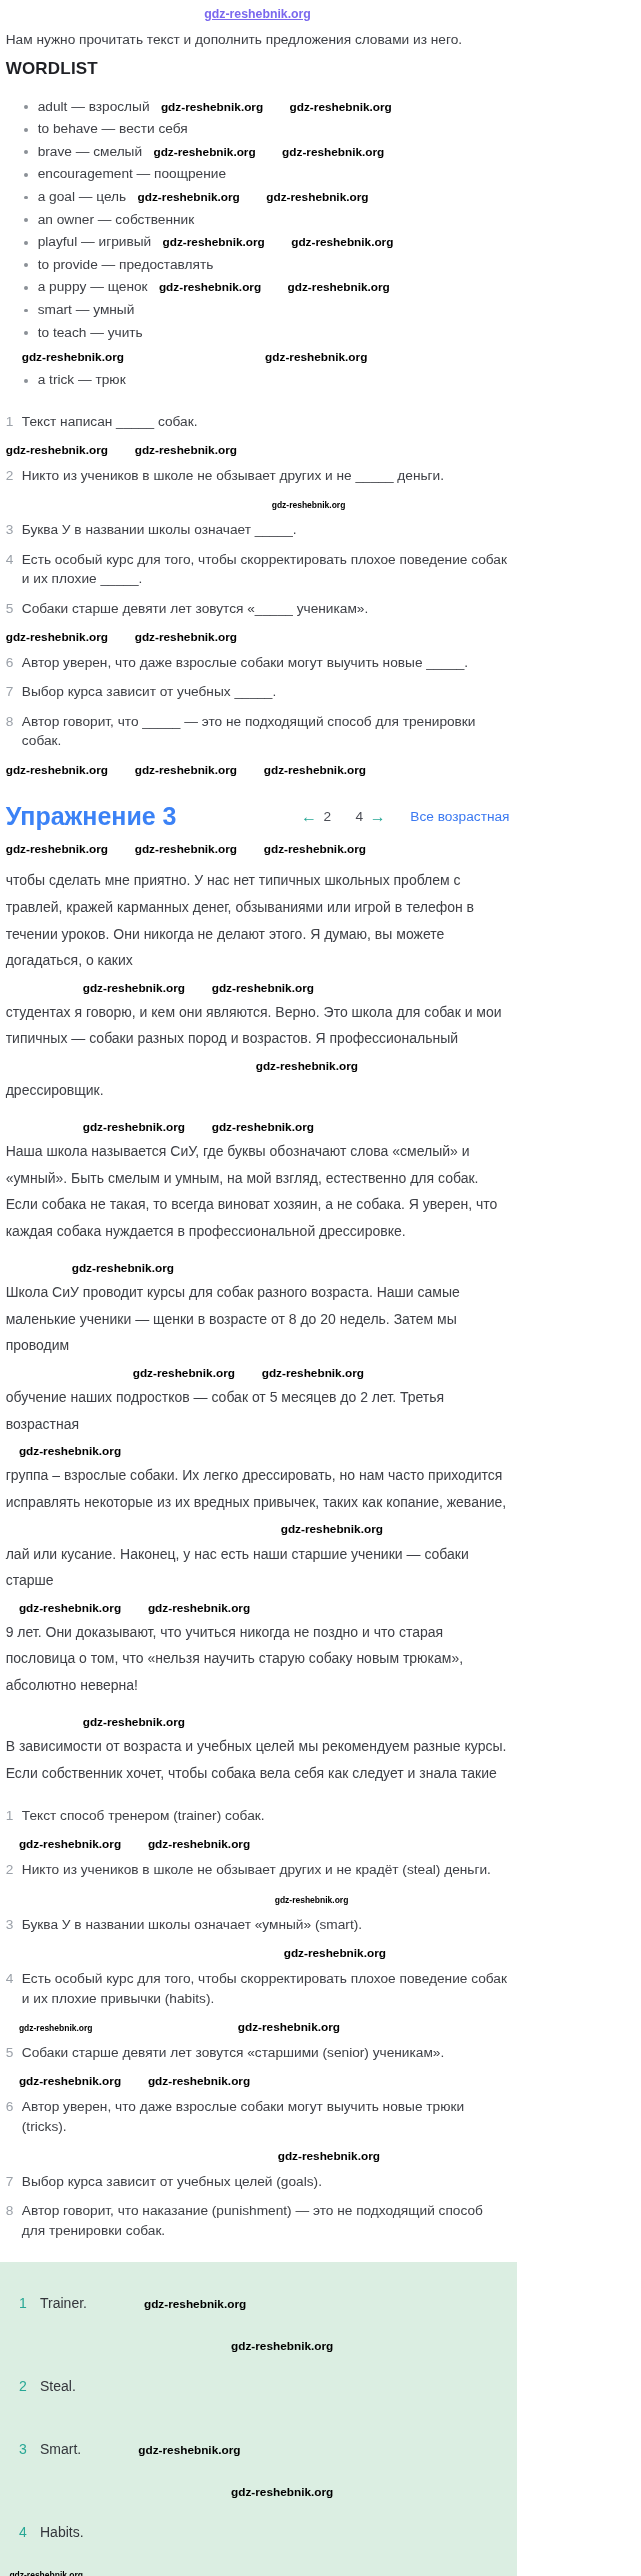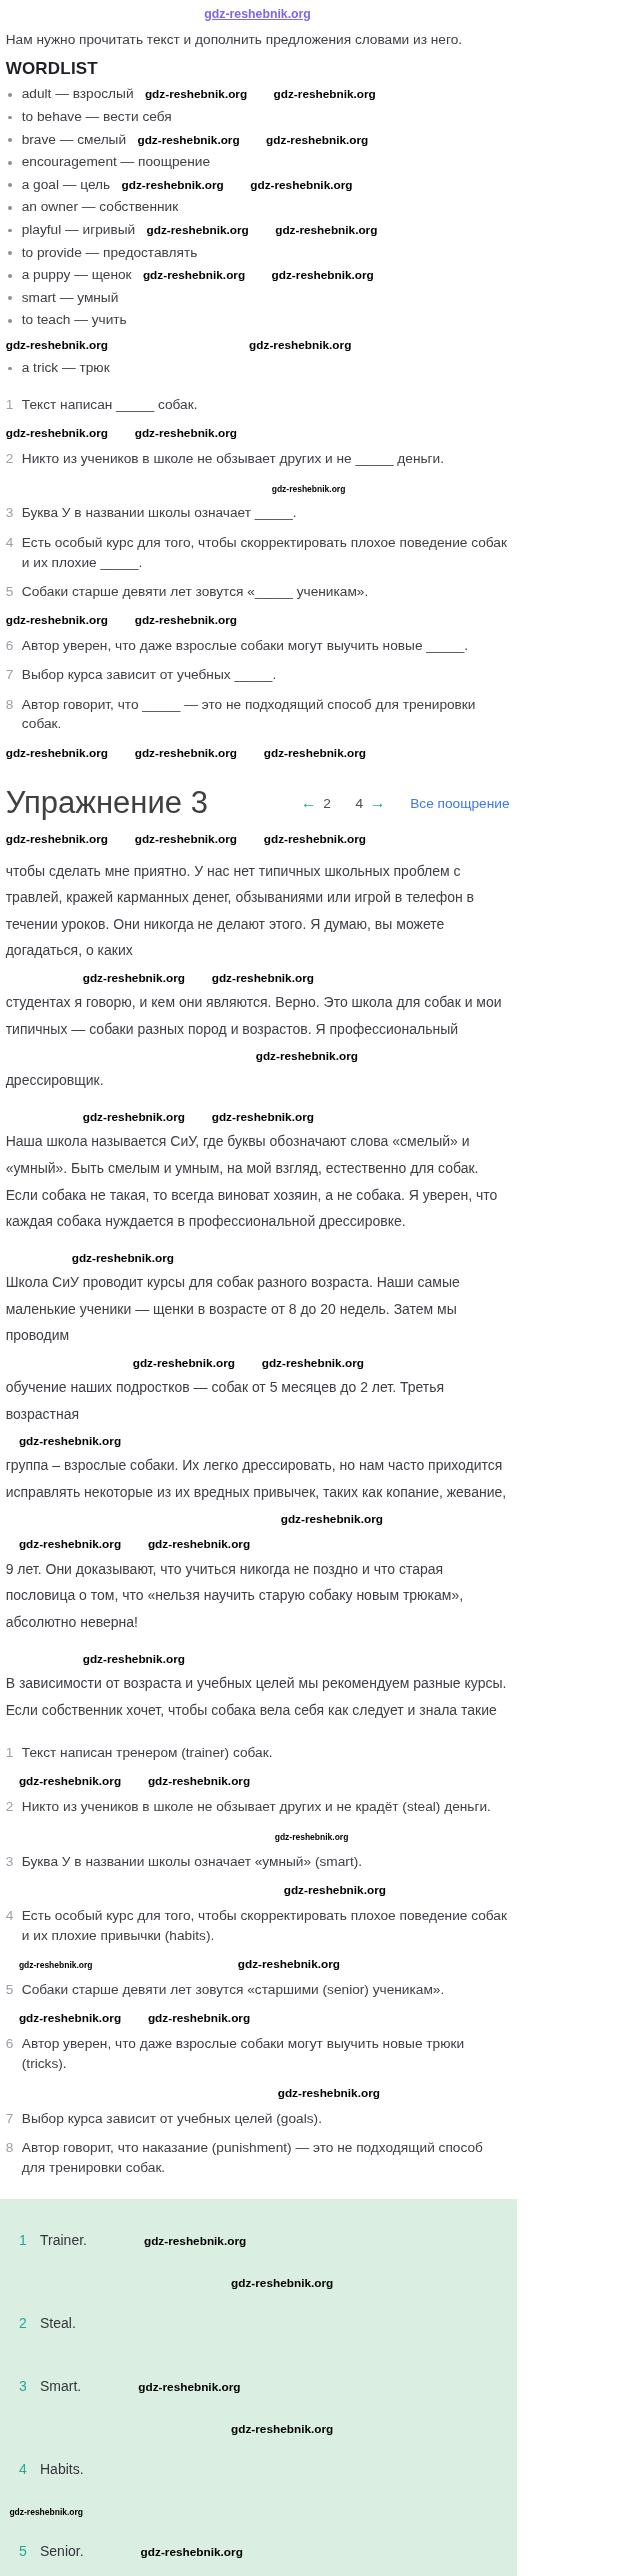--- a/index.html
+++ b/index.html
@@ -11,42 +11,42 @@
     color: #3e4046;
   }
   .page { width: 517px; padding: 1.9px 7.5px 0 5.7px; position: relative; }
 
   .top-wrap { text-align: center; padding: 1.9px 0 3.8px; }
   .top-link { color: #7a68ee; font-size: 12.3px; font-weight: 700; text-decoration: underline; cursor: pointer; }
 
   .intro { font-size: 13.7px; margin: 5.7px 0 9.4px; line-height: 1.4; }
 
   .wl-title { font-size: 17px; font-weight: 700; color: #1f2025; margin: 9.4px 0 3.8px; letter-spacing: 0.2px; }
-  ul.wordlist { list-style: none; margin: 0; padding: 0; }
+  ul.wordlist { list-style: none; margin: 16px; padding: 0; }
   .wl-item { position: relative; padding: 3.8px 0 3.8px 16px; font-size: 13.7px; }
   .wl-item::before {
     content: ""; position: absolute; left: 2.8px; top: 10.4px;
     width: 3.8px; height: 3.8px; border-radius: 50%; background: #8b9097;
   }
 
   .wm { font-weight: 700; color: #000; font-size: 11.8px; white-space: nowrap; }
   .wm-a { margin-left: 7.5px; }
   .wm-b { margin-left: 22.6px; }
   .wm-far { margin-left: 137px; }
   .wm-sm { font-size: 8.5px; }
   .wm-row { padding: 2.8px 0; line-height: 1.3; }
   li.wm-row { list-style: none; }
 
   ol.qlist { list-style: none; margin: 11.3px 0 0; padding: 0; }
   .q-item { display: flex; gap: 8.5px; padding: 4.7px 0; font-size: 13.7px; line-height: 1.45; }
   .q-num { color: #9ba1a9; flex: 0 0 auto; min-width: 7.5px; }
   .q-text { flex: 1; }
 
   .ex-header { display: flex; align-items: center; justify-content: space-between; margin: 21px 0 3.8px; }
-  .ex-title { font-size: 31px; font-weight: 400; color: #404040; margin: 0; }
+  .ex-title { font-size: 25px; font-weight: 700; color: #3b82f6; margin: 0; }
   .ex-nav { display: flex; align-items: center; gap: 24.5px; font-size: 13.7px; }
   .nav-btn { display: flex; align-items: center; gap: 6.6px; color: #4b4d55; cursor: pointer; text-decoration: none; }
   .nav-arrow { color: #27a795; font-size: 16px; font-weight: 700; }
   .nav-num { color: #4b4d55; }
   .nav-all { color: #3b79f1; cursor: pointer; text-decoration: none; }
 
   .passage { margin-top: 7.5px; }
   .ps { font-size: 14px; line-height: 1.9; margin: 0; }
   .pgap { margin-top: 9.4px; }
 
@@ -180,21 +180,21 @@
     <h1 class="ex-title">Упражнение 3</h1>
     <div class="ex-nav">
       <a class="nav-btn">
         <span class="nav-arrow">←</span>
         <span class="nav-num">2</span>
       </a>
       <a class="nav-btn">
         <span class="nav-num">4</span>
         <span class="nav-arrow">→</span>
       </a>
-      <a class="nav-all">Все поощрение</a>
+      <a class="nav-all">Все возрастная</a>
     </div>
   </div>
 
   <div class="wm-row">
     <span class="wm">gdz-reshebnik.org</span>
     <span class="wm wm-b">gdz-reshebnik.org</span>
     <span class="wm wm-b">gdz-reshebnik.org</span>
   </div>
 
   <div class="passage">
@@ -222,35 +222,36 @@
       <span class="wm wm-b">gdz-reshebnik.org</span>
     </div>
     <p class="ps">обучение наших подростков — собак от 5 месяцев до 2 лет. Третья возрастная</p>
     <div class="wm-row" style="padding-left:13.2px">
       <span class="wm">gdz-reshebnik.org</span>
     </div>
     <p class="ps">группа – взрослые собаки. Их легко дрессировать, но нам часто приходится исправлять некоторые из их вредных привычек, таких как копание, жевание,</p>
     <div class="wm-row" style="padding-left:275px">
       <span class="wm">gdz-reshebnik.org</span>
     </div>
+    <p class="ps">лай или кусание. Наконец, у нас есть наши старшие ученики — собаки старше</p>
     <div class="wm-row" style="padding-left:13.2px">
       <span class="wm">gdz-reshebnik.org</span>
       <span class="wm wm-b">gdz-reshebnik.org</span>
     </div>
     <p class="ps">9 лет. Они доказывают, что учиться никогда не поздно и что старая пословица о том, что «нельзя научить старую собаку новым трюкам», абсолютно неверна!</p>
     <div class="wm-row pgap" style="padding-left:77px">
       <span class="wm">gdz-reshebnik.org</span>
     </div>
     <p class="ps">В зависимости от возраста и учебных целей мы рекомендуем разные курсы. Если собственник хочет, чтобы собака вела себя как следует и знала такие</p>
   </div>
 
   <ol class="alist">
     <li class="q-item">
       <span class="q-num">1</span>
-      <span class="q-text">Текст написан тренером (trainer) собак.</span>
+      <span class="q-text">Текст способ тренером (trainer) собак.</span>
     </li>
     <li class="wm-row" style="padding-left:13.2px">
       <span class="wm">gdz-reshebnik.org</span>
       <span class="wm wm-b">gdz-reshebnik.org</span>
     </li>
     <li class="q-item">
       <span class="q-num">2</span>
       <span class="q-text">Никто из учеников в школе не обзывает других и не крадёт (steal) деньги.</span>
     </li>
     <li class="wm-row" style="padding-left:269px">

